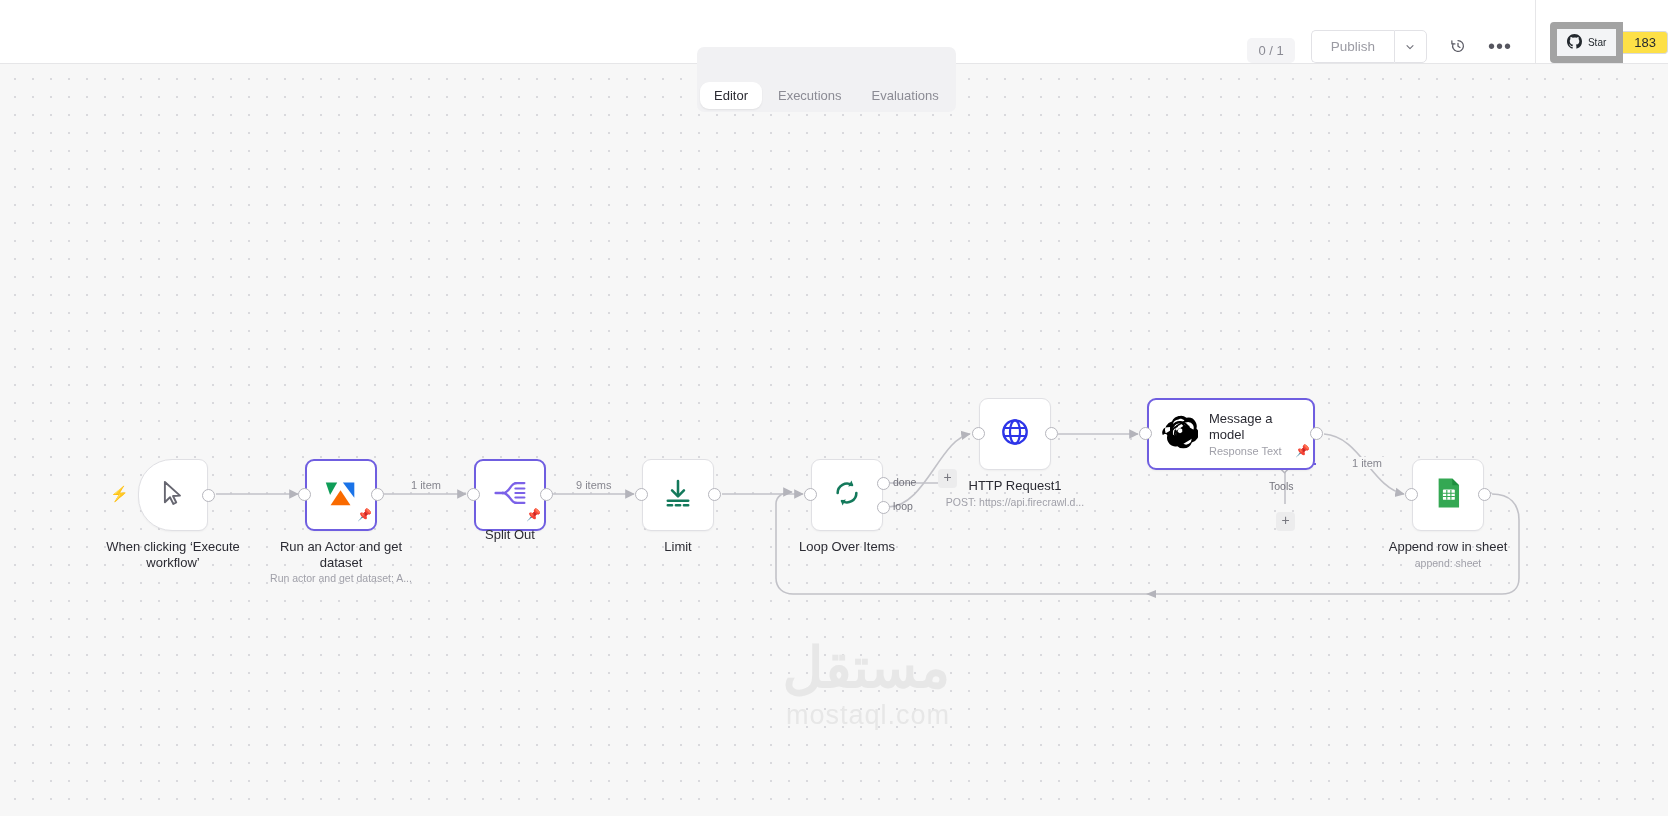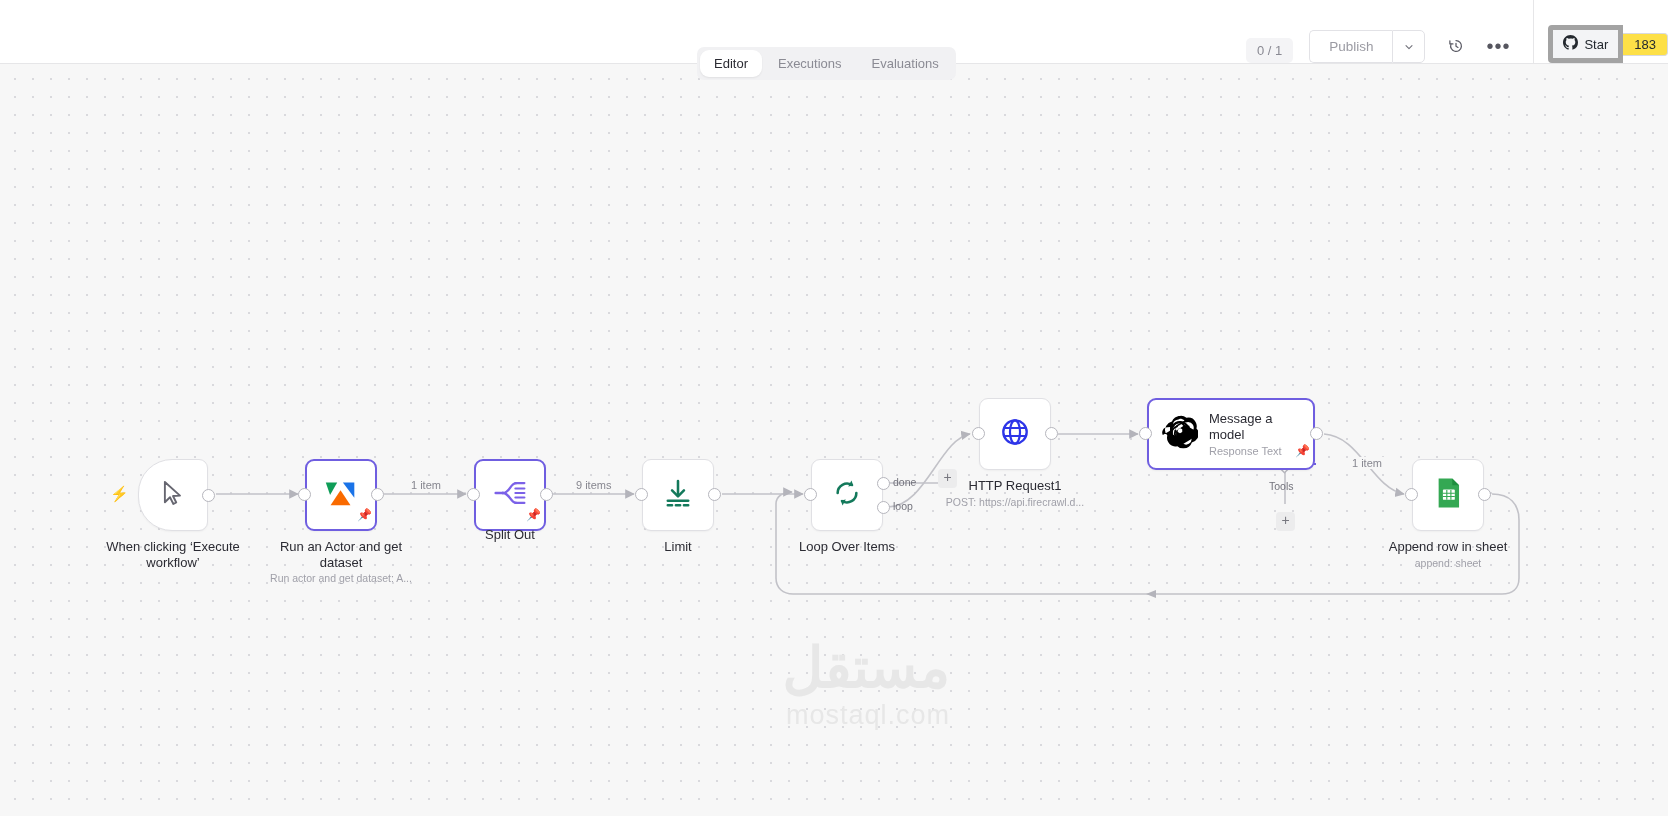--- a/index.html
+++ b/index.html
@@ -43,39 +43,39 @@
   }
   .icon-btn {
     width: 34px; height: 34px; display: flex; align-items: center;
     justify-content: center; cursor: pointer; color: #6f6f78; margin-right: 8px;
   }
   .dots { font-size: 20px; color: #56565f; letter-spacing: 1px; line-height: 10px; }
   .hdr-divider { width: 1px; height: 64px; background: #e6e6e8; margin: 0 0 0 10px; }
   .gh-wrap { display: flex; align-items: center; padding: 0 0 0 14px; }
   .gh-star {
     display: flex; align-items: center; gap: 6px;
-    background: #f3f4f6; border: 5px solid #a3a3a3;
+    background: #f3f4f6; border: 7px solid #a3a3a3;
     border-radius: 4px 0 0 4px; padding: 5px 10px;
-    font-size: 13px; color: #24292f; cursor: pointer;
+    font-size: 10px; color: #24292f; cursor: pointer;
   }
   .gh-count {
     background: #fde047; border: 1px solid #d9dade; border-left: none;
     border-radius: 0 4px 4px 0; padding: 3px 11px;
     font-size: 13px; color: #24292f;
   }
 
   
   .tabs {
     position: absolute; top: 47px; left: 697px;
     background: #f1f1f3; border-radius: 7px; padding: 3px;
     display: flex; gap: 2px; z-index: 45;
   }
   .tab {
     font-size: 13px; color: #8b8b94; padding: 6px 14px;
-    border-radius: 9px; cursor: pointer; white-space: nowrap;
+    border-radius: 9px; cursor: pointer; white-space: nowrap; margin-top: 32px;
   }
   .tab.active { background: #fff; color: #2b2b33; box-shadow: 0 1px 2px rgba(0,0,0,.07); }
 
   
   .canvas {
     position: absolute; top: 64px; left: 0; width: 1668px; height: 752px;
     background-color: #f7f7f7;
     background-image: radial-gradient(#d9d9dd 1px, transparent 1px);
     background-size: 18px 18px; background-position: 6px 6px;
     overflow: hidden;

